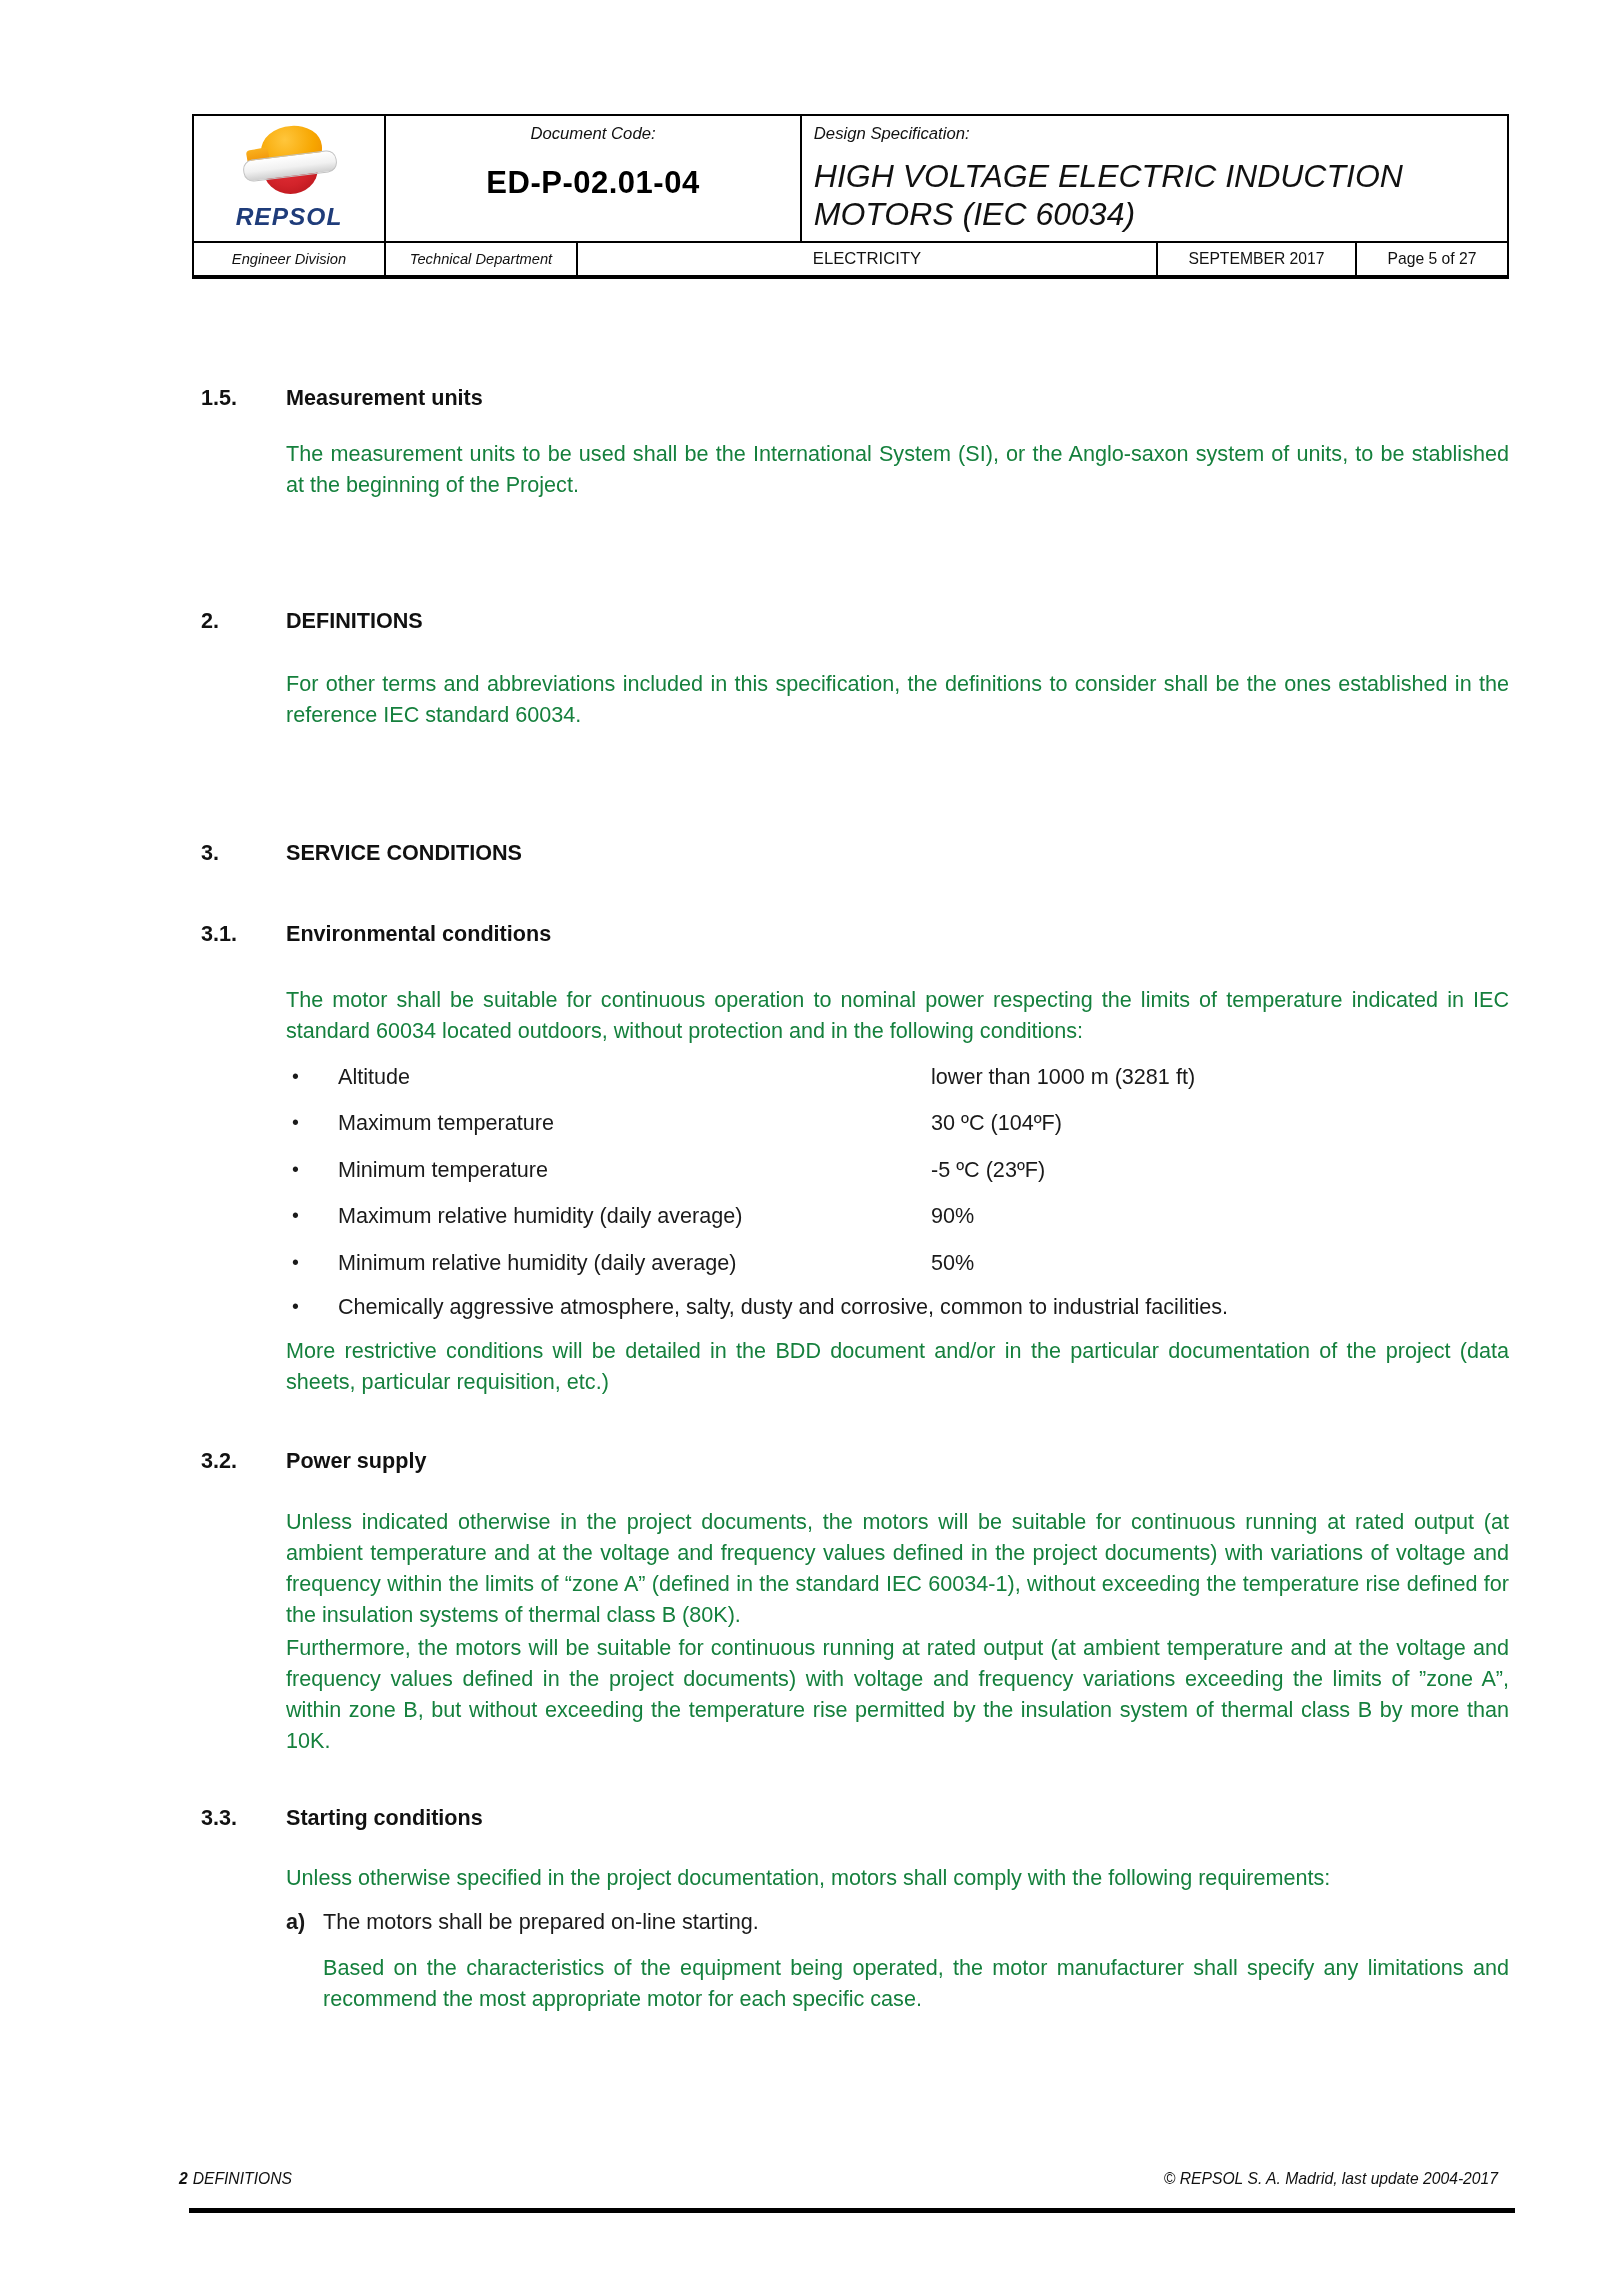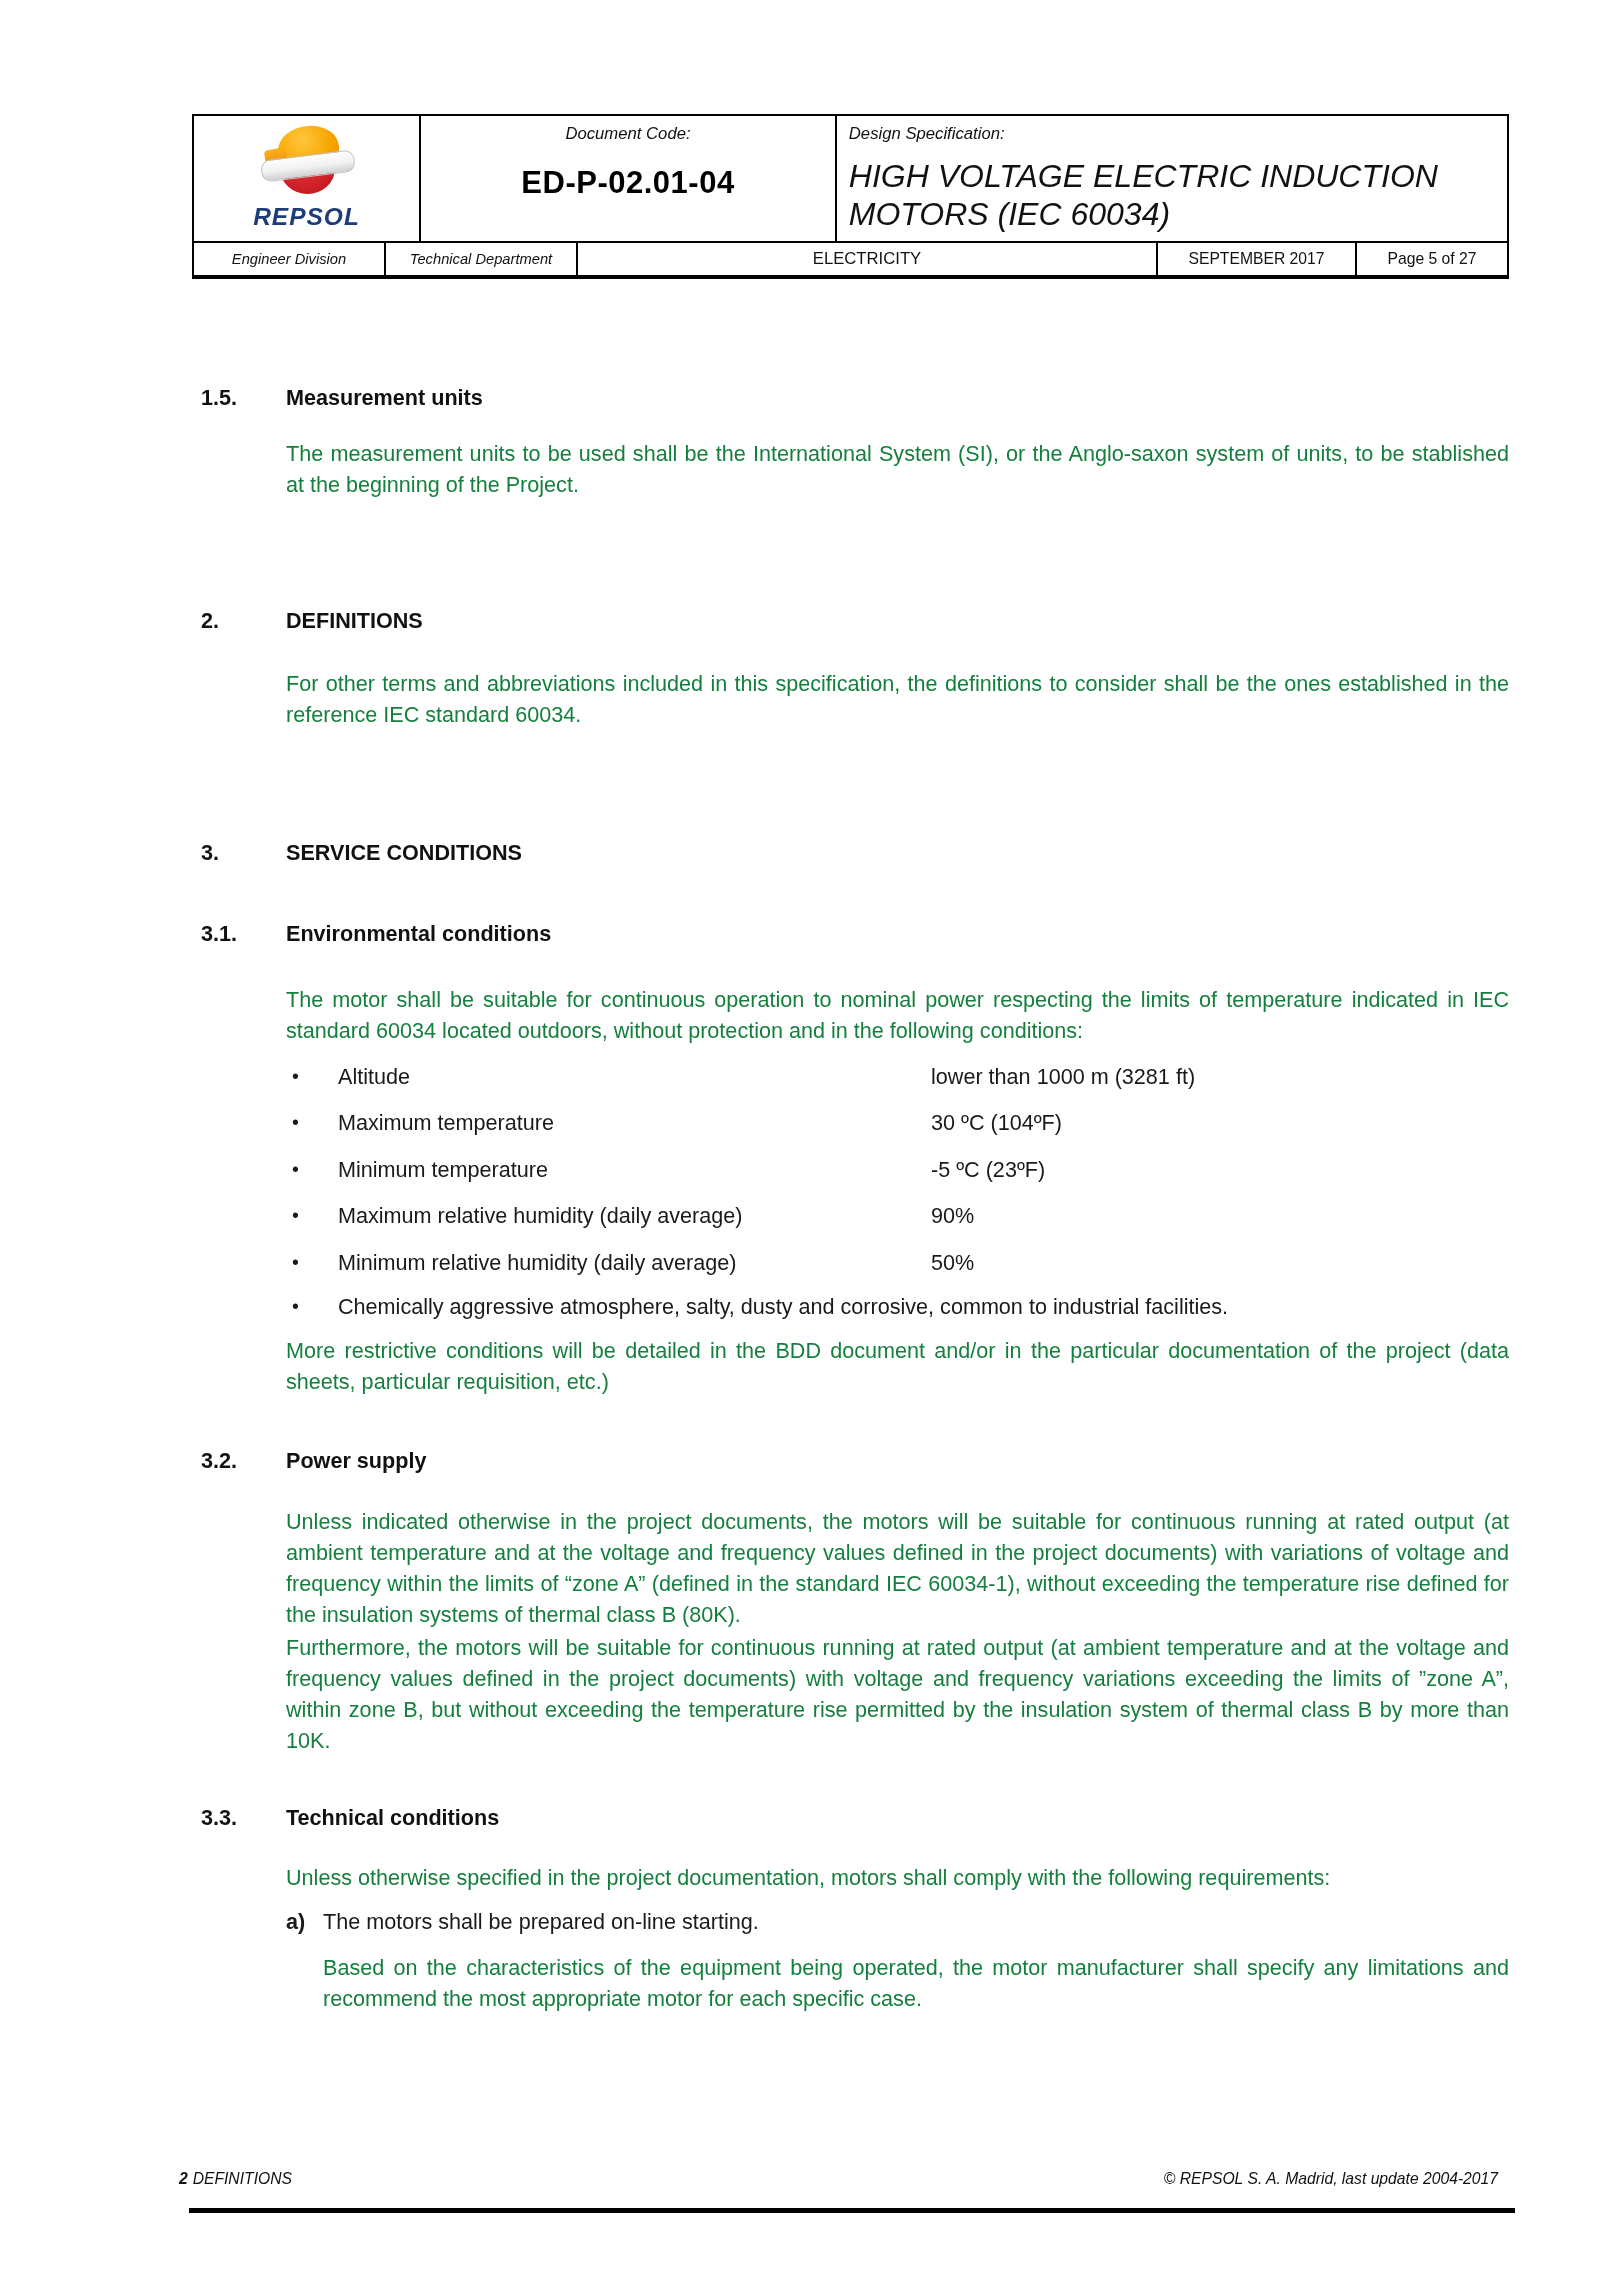--- a/index.html
+++ b/index.html
@@ -19,21 +19,21 @@
     left: 192px; top: 114px;
     width: 1317px;
     border: 2.9px solid #000;
     border-bottom-width: 4.9px;
     box-sizing: border-box;
     background: #fff;
   }
   .ht-row1 { display: flex; height: 125px; border-bottom: 2.9px solid #000; }
   .ht-row2 { display: flex; height: 32px; }
   .ht-cell { box-sizing: border-box; }
-  .cell-logo { width: 227px; border-right: 2px solid #000; display: flex; flex-direction: column; align-items: center; justify-content: center; }
+  .cell-logo { width: 192px; border-right: 2px solid #000; display: flex; flex-direction: column; align-items: center; justify-content: center; }
   .cell-code { width: 416px; border-right: 2px solid #000; display: flex; flex-direction: column; align-items: center; }
   .cell-design { flex: 1; padding: 7.8px 9.8px 0 11.8px; }
 
   .small-label { font-style: italic; font-size: 16.7px; color: #111; }
   .cell-code .small-label { margin-top: 7.8px; }
   .doc-code { font-weight: bold; font-size: 31px; color: #000; margin-top: 21.6px; letter-spacing: 0.5px; }
   .design-title { font-style: italic; font-size: 32px; line-height: 38px; color: #111; margin-top: 13.7px; }
   .design-title span { display: block; }
 
   .r2-cell { display: flex; align-items: center; justify-content: center; font-size: 14.7px; color: #111; box-sizing: border-box; }
@@ -207,21 +207,21 @@
 
   <div class="para" style="top:1335px">More restrictive conditions will be detailed in the BDD document and/or in the particular documentation of the project (data sheets, particular requisition, etc.)</div>
 
   <div class="sec-heading" style="top:1445px">
     <span class="sec-num">3.2.</span><span>Power supply</span>
   </div>
   <div class="para" style="top:1506px">Unless indicated otherwise in the project documents, the motors will be suitable for continuous running at rated output (at ambient temperature and at the voltage and frequency values defined in the project documents) with variations of voltage and frequency within the limits of “zone A” (defined in the standard IEC 60034-1), without exceeding the temperature rise defined for the insulation systems of thermal class B (80K).</div>
   <div class="para" style="top:1632px">Furthermore, the motors will be suitable for continuous running at rated output (at ambient temperature and at the voltage and frequency values defined in the project documents) with voltage and frequency variations exceeding the limits of ”zone A”, within zone B, but without exceeding the temperature rise permitted by the insulation system of thermal class B by more than 10K.</div>
 
   <div class="sec-heading" style="top:1802px">
-    <span class="sec-num">3.3.</span><span>Technical conditions</span>
+    <span class="sec-num">3.3.</span><span>Starting conditions</span>
   </div>
   <div class="para" style="top:1862px">Unless otherwise specified in the project documentation, motors shall comply with the following requirements:</div>
   <div class="item-row" style="top:1906px">
     <span class="item-label">a)</span>
     <span class="item-text">The motors shall be prepared on-line starting.</span>
   </div>
   <div class="para indent2" style="top:1952px">Based on the characteristics of the equipment being operated, the motor manufacturer shall specify any limitations and recommend the most appropriate motor for each specific case.</div>
 
   <div class="footer-left">
     <span class="fnum">2</span><span>DEFINITIONS</span>

